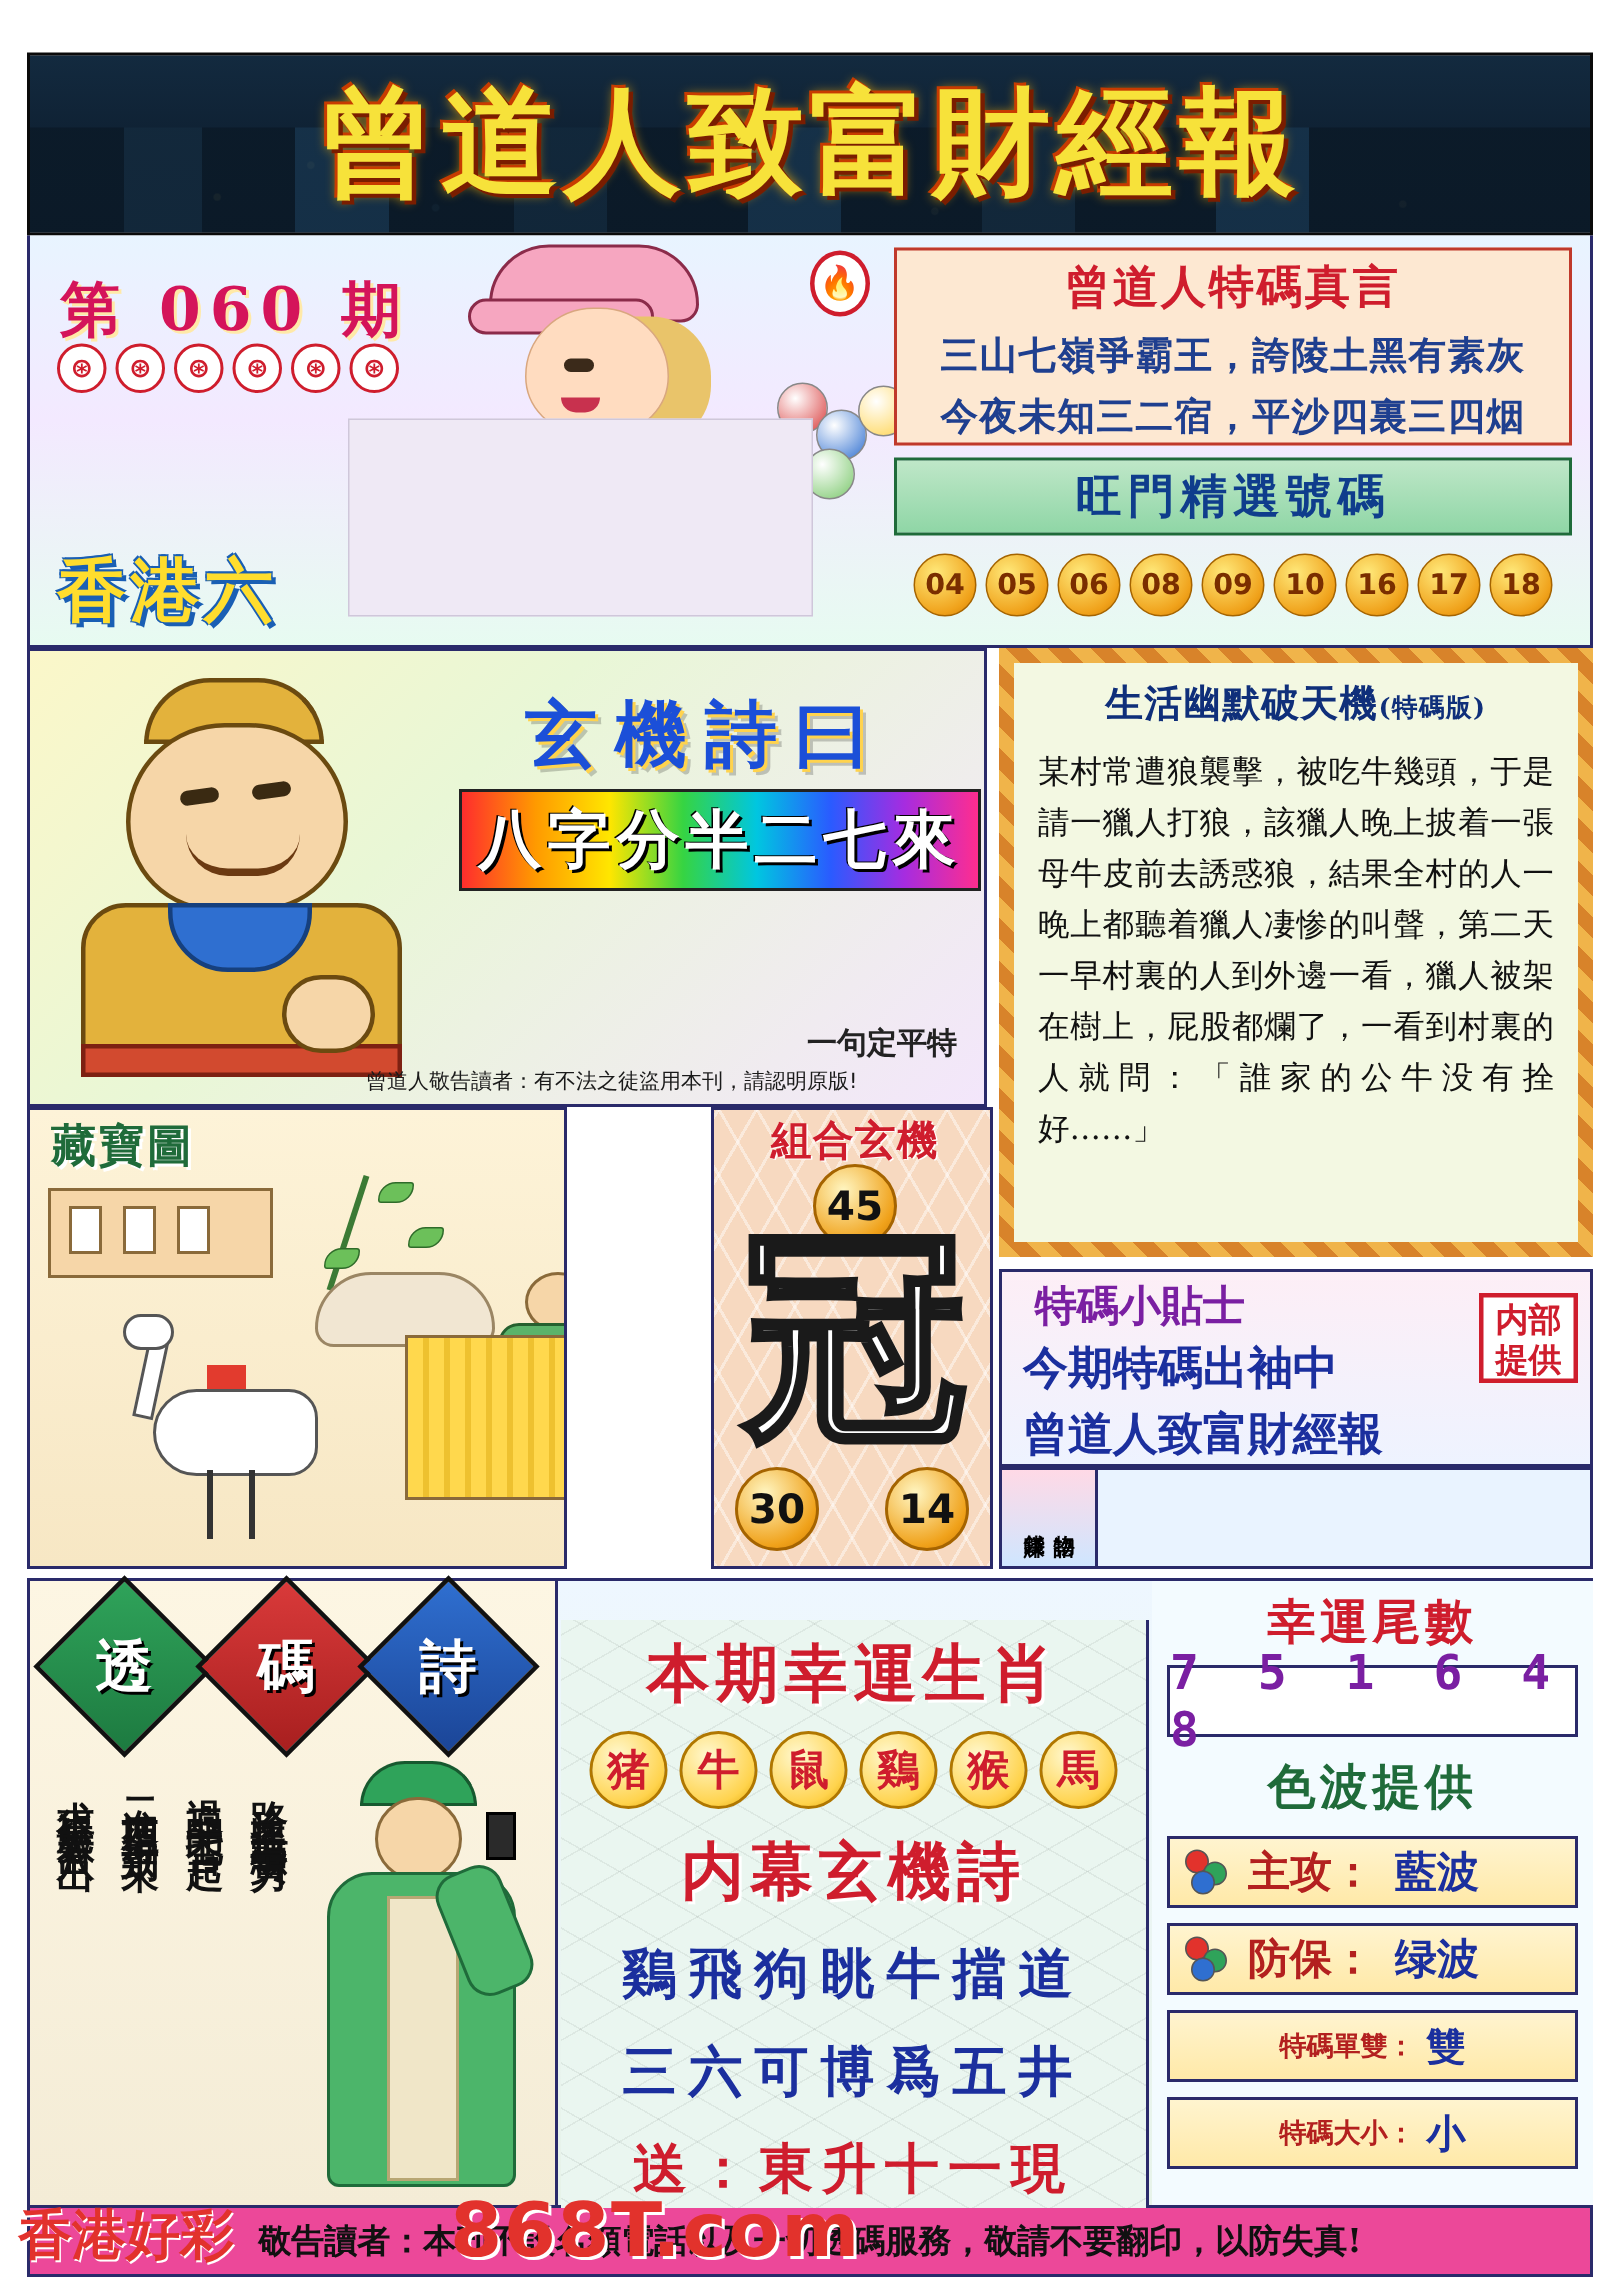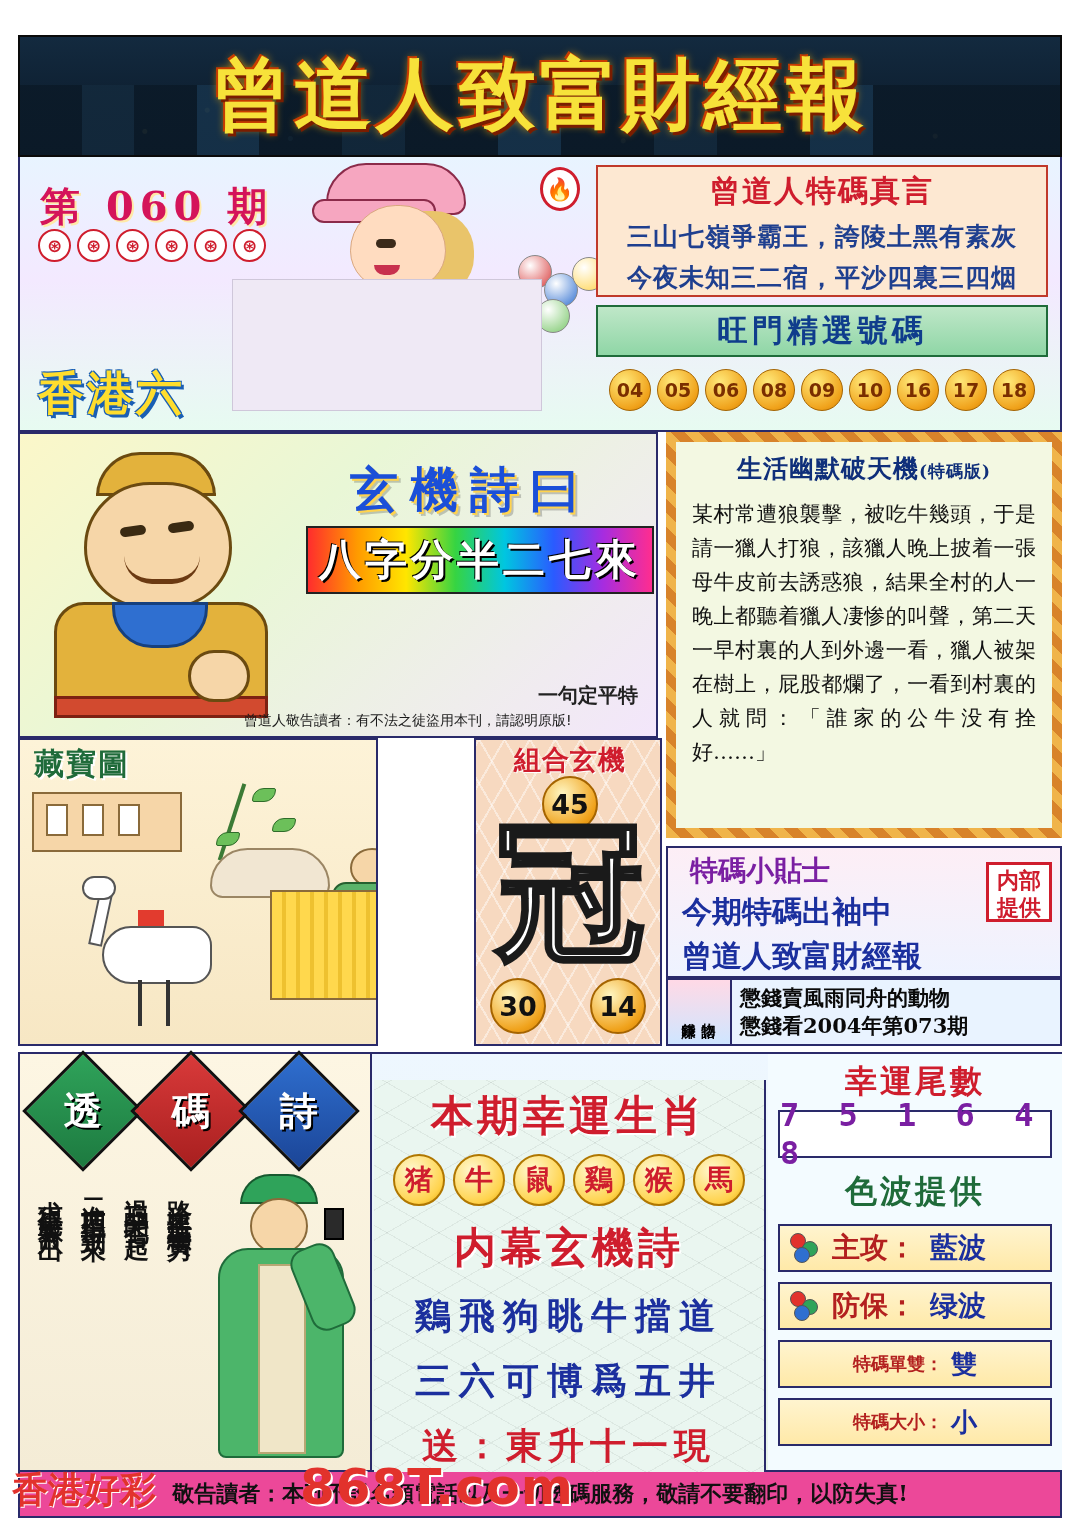--- a/index.html
+++ b/index.html
@@ -601,24 +601,20 @@
     <div class="tips-t1">特碼小貼士</div>
     <div class="inner-stamp">内部提供</div>
     <div class="tips-t2">今期特碼出袖中</div>
     <div class="tips-t3">曾道人致富財經報</div>
   </div>
 
   <div class="money-panel">
     <div class="money-left">
       <b>賺錢</b>
       <b>物語</b>
-    </div>
-    <div class="money-right">
-      <div>懲錢賣風雨同舟的動物</div>
-      <div>懲錢看2004年第073期</div>
     </div>
   </div>
 
   <div class="crane-panel">
     <div class="crane-title">藏寶圖</div>
     <div class="bench">
       <i style="left:12px"></i>
         <i style="left:48px"></i>
         <i style="left:84px"></i>
     </div>

